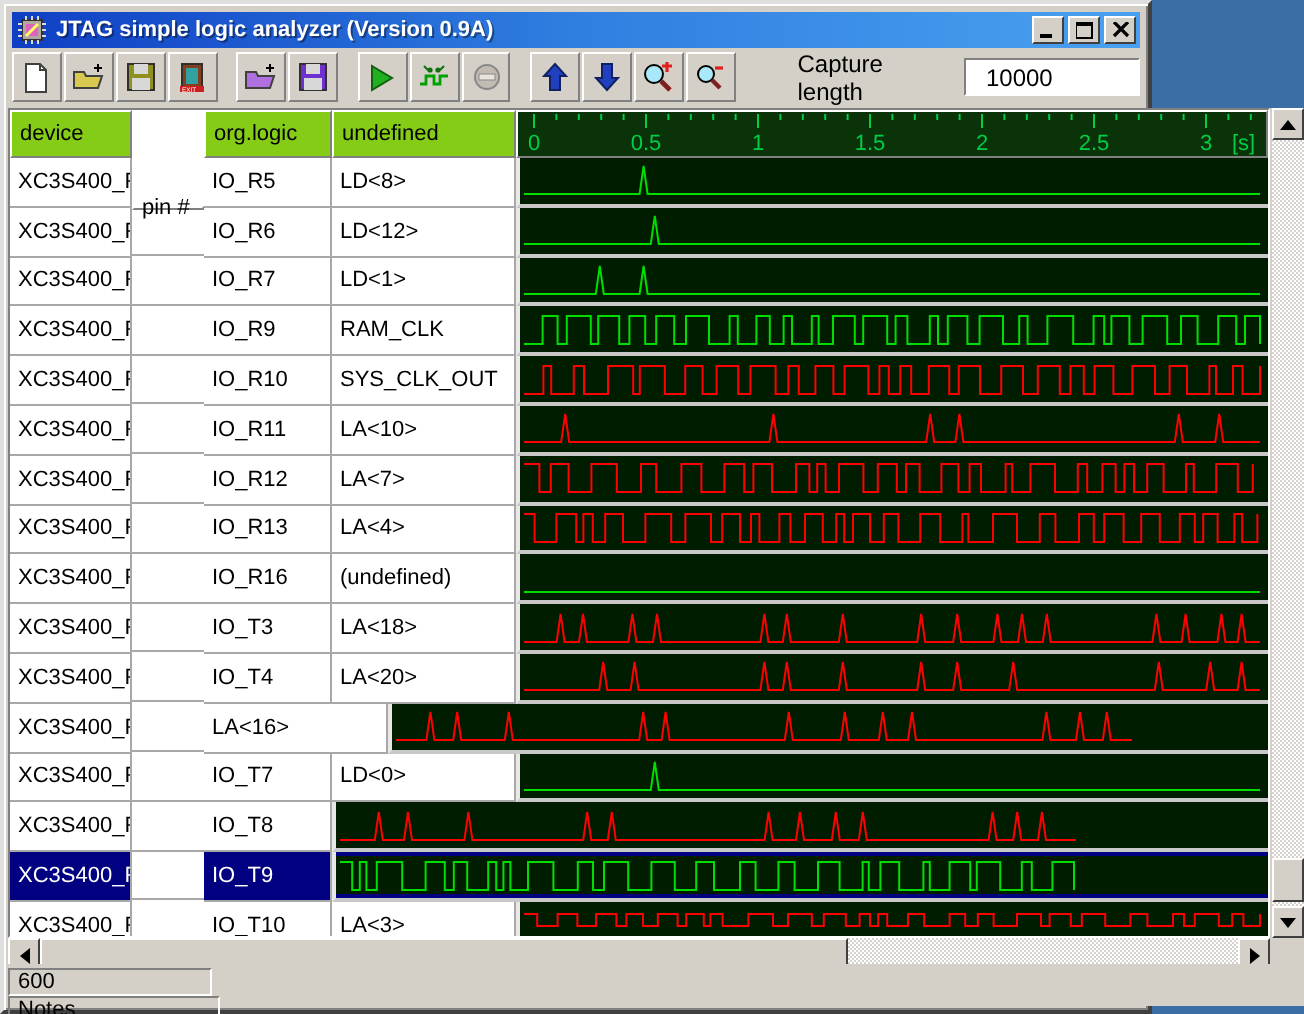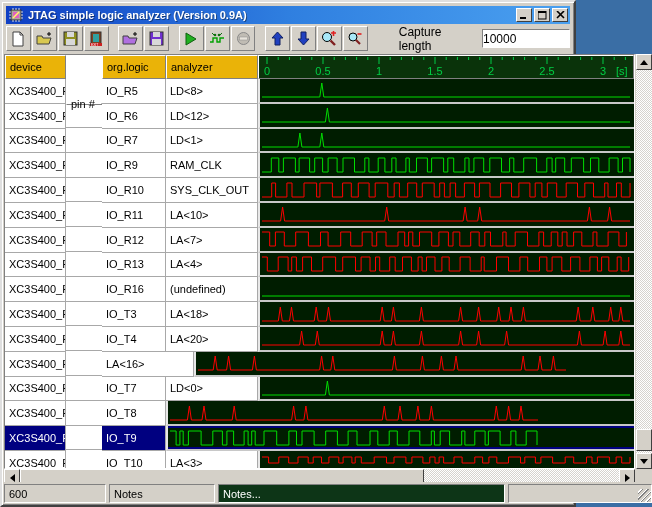--- a/index.html
+++ b/index.html
@@ -19,27 +19,27 @@
   .winbtn svg{display:block;}
   
   .toolbar{position:absolute;left:4px;top:22px;right:4px;height:29px;background:#d4d0c8;
     display:flex;align-items:center;}
   .tbtn{width:26px;height:25px;background:#d4d0c8;border:1px solid;
     border-color:#fff #808080 #808080 #fff;margin-right:1px;display:flex;
     align-items:center;justify-content:center;padding:0;}
   .tgap{width:9px;}
   .cap-label{font-size:12px;color:#000;margin-left:30px;margin-right:8px;}
   .cap-input{width:88px;height:19px;border:1px solid;border-color:#808080 #fff #fff #808080;
-    background:#fff;font-size:12px;font-family:"Liberation Sans",sans-serif;padding:1px 0;}
+    background:#fff;font-size:12px;font-family:"Liberation Sans",sans-serif;padding:1px 10px;}
   
   .main{position:absolute;left:2px;top:52px;width:648px;height:432px;background:#d4d0c8;}
   .gridwrap{position:absolute;left:0;top:0;width:631px;height:415px;overflow:hidden;
     border:1px solid;border-color:#808080 #fff #fff #808080;background:#fff;}
   .thead{display:flex;height:24px;}
-  .hcell{background:#eab308;border:1px solid;border-color:#fff #808080 #808080 #fff;
+  .hcell{background:#84cc16;border:1px solid;border-color:#fff #808080 #808080 #fff;
     font-size:11px;color:#000;display:flex;align-items:center;padding-left:4px;flex:none;}
   .c-dev{width:61px;}.c-pin{width:36px;margin-top:48px;}.c-org{width:64px;}.c-user{width:92px;}
   .axis-cell{flex:1;background:#0a330a;border:1px solid;border-color:#fff #808080 #808080 #fff;
     padding:0;}
   .trow{display:flex;height:24.8px;}
   .cell{border-right:1px solid #a8a8a8;border-bottom:1px solid #a8a8a8;background:#fff;
     font-size:11px;color:#000;display:flex;align-items:center;padding-left:4px;
     white-space:nowrap;overflow:hidden;flex:none;}
   .wcell{flex:1;background:#001d00;border-bottom:2px solid #c8c8c8;border-left:2px solid #e8e8e8;
     display:flex;align-items:center;padding:0;}
@@ -50,21 +50,21 @@
   .hscroll{position:absolute;left:0;bottom:0;width:631px;height:17px;}
   .track{background-color:#d6d3ce;background-image:conic-gradient(#fff 25%,transparent 0 50%,#fff 0 75%,transparent 0);background-size:2px 2px;}
   .sbtn{position:absolute;width:16px;height:16px;background:#d4d0c8;border:1px solid;
     border-color:#fff #404040 #404040 #fff;display:flex;align-items:center;justify-content:center;padding:0;}
   .thumb{position:absolute;background:#d4d0c8;border:1px solid;border-color:#fff #404040 #404040 #fff;}
   .vtrack{position:absolute;left:0;top:16px;bottom:16px;width:16px;}
   .htrack{position:absolute;top:0;left:16px;right:16px;height:17px;}
   .corner{position:absolute;right:0;bottom:0;width:16px;height:17px;background:#d4d0c8;}
   
   .statusbar{position:absolute;left:2px;bottom:2px;width:648px;height:21px;background:#d4d0c8;
-    display:flex;align-items:stretch;padding-top:2px;}
+    display:flex;align-items:stretch;padding-top:2px;flex-direction:column;}
   .spanel{border:1px solid;border-color:#808080 #fff #fff #808080;font-size:11px;color:#000;
     display:flex;align-items:center;padding:0 4px;margin-right:3px;}
   .sp1{width:102px;}.sp2{width:106px;}
   .sp3{width:287px;background:#0d3517;color:#fff;}
   .sp4{flex:1;position:relative;margin-right:0;}
   .legend-item{display:flex;align-items:center;margin-left:14px;font-size:11px;color:#e6e6e6;}
   .legend-line{width:22px;height:2px;margin-right:5px;}
   .grip{position:absolute;right:0;bottom:0;width:13px;height:13px;
     background:repeating-linear-gradient(135deg,transparent 0 2px,#fff 2px 3px,#808080 3px 4px);}
 </style>
@@ -191,21 +191,21 @@
     <span class="cap-label">Capture length</span>
     <input class="cap-input" type="text" value="10000" style="">
   </div>
 
   <div class="main">
     <div class="gridwrap">
       <div class="thead">
         <div class="hcell c-dev">device</div>
         <div class="hcell c-pin">pin #</div>
         <div class="hcell c-org">org.logic</div>
-        <div class="hcell c-user">analyzer</div>
+        <div class="hcell c-user">undefined</div>
         <div class="axis-cell"><svg id="axis-svg" width="374" height="22">
               <line x1="8" x2="8" y1="1" y2="8" stroke="#00cc44"></line>
               <line x1="19.200000000000003" x2="19.200000000000003" y1="1" y2="4" stroke="#00cc44"></line>
               <line x1="30.400000000000002" x2="30.400000000000002" y1="1" y2="4" stroke="#00cc44"></line>
               <line x1="41.60000000000001" x2="41.60000000000001" y1="1" y2="4" stroke="#00cc44"></line>
               <line x1="52.800000000000004" x2="52.800000000000004" y1="1" y2="4" stroke="#00cc44"></line>
               <line x1="64" x2="64" y1="1" y2="8" stroke="#00cc44"></line>
               <line x1="75.20000000000002" x2="75.20000000000002" y1="1" y2="4" stroke="#00cc44"></line>
               <line x1="86.4" x2="86.4" y1="1" y2="4" stroke="#00cc44"></line>
               <line x1="97.60000000000001" x2="97.60000000000001" y1="1" y2="4" stroke="#00cc44"></line>

